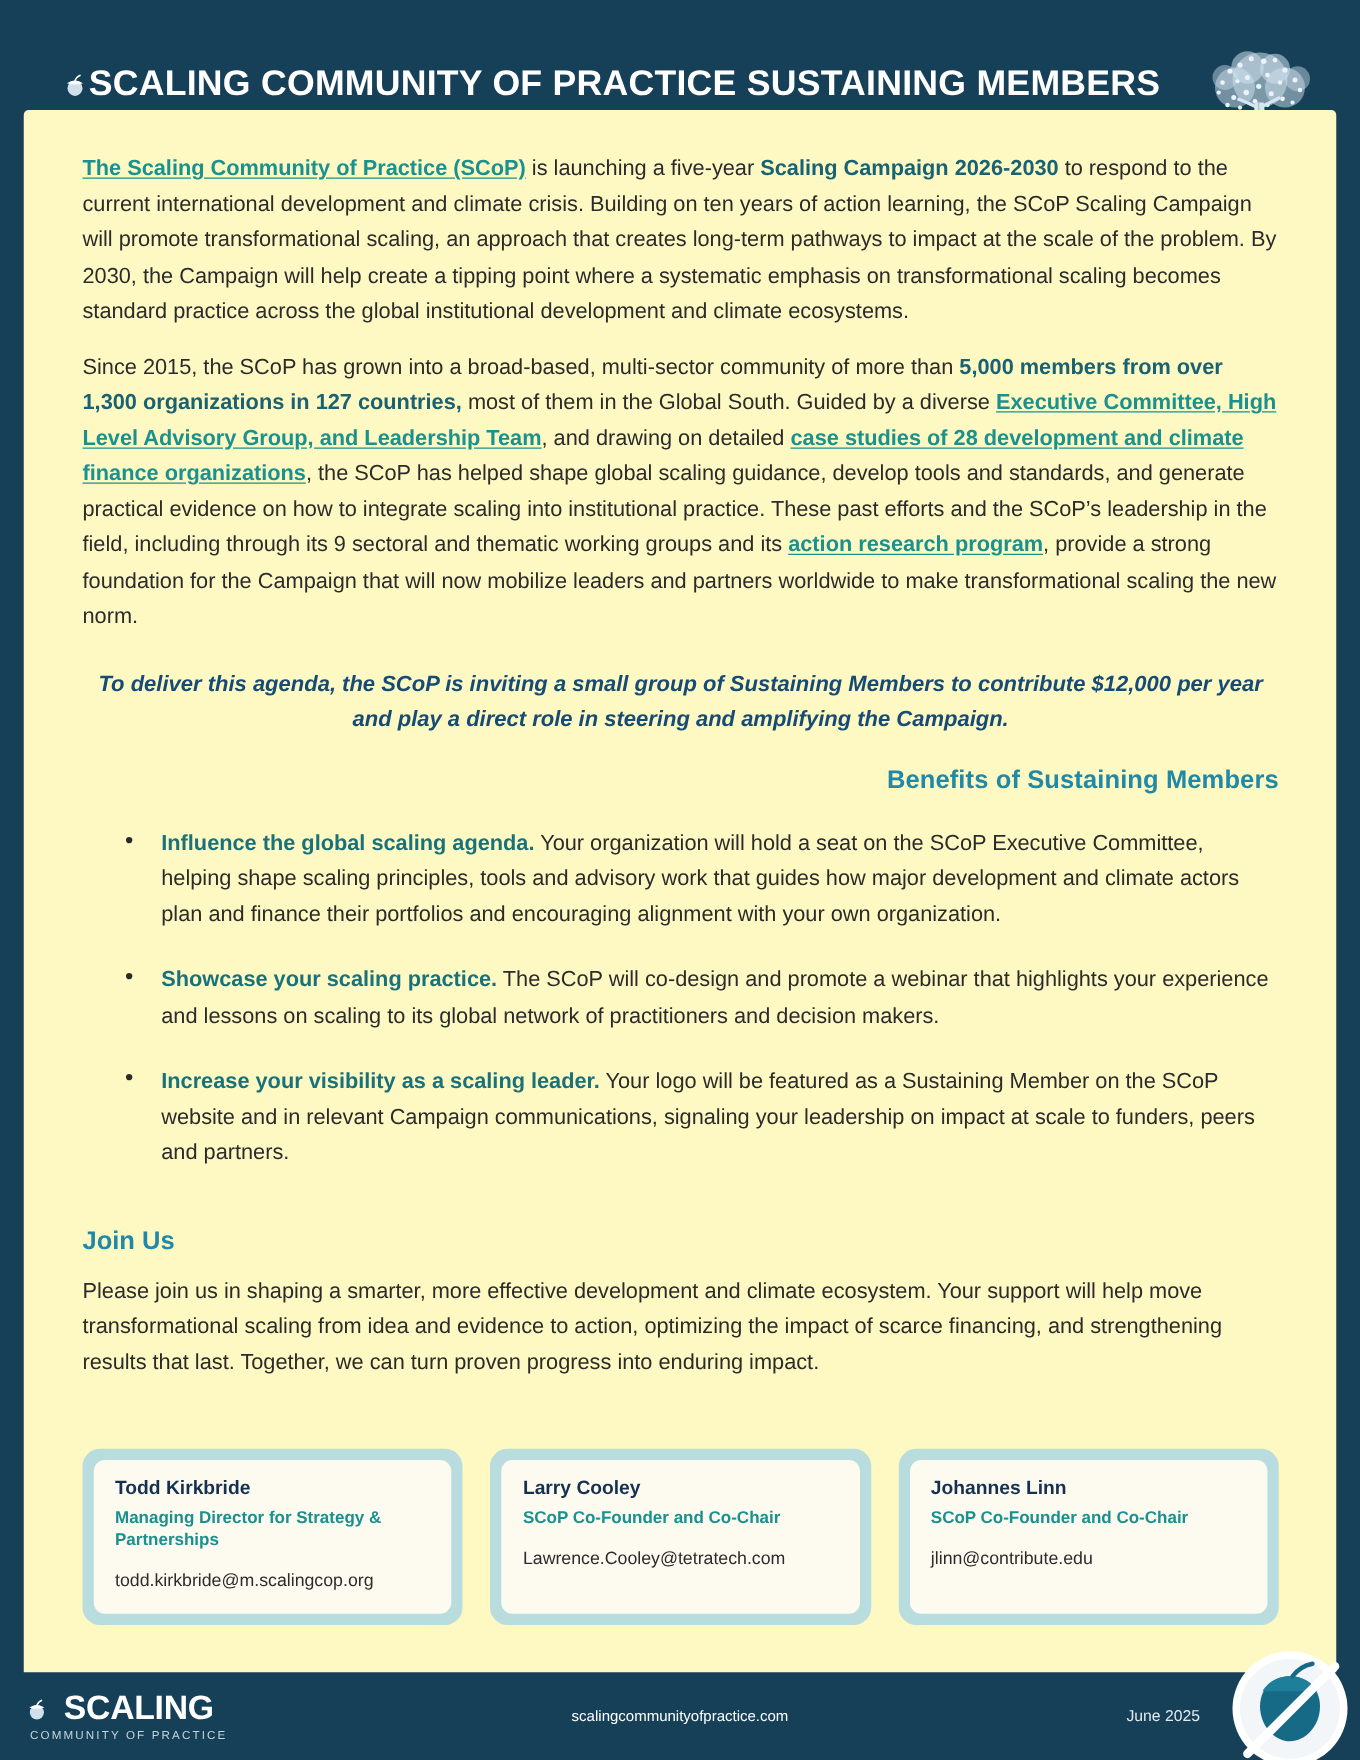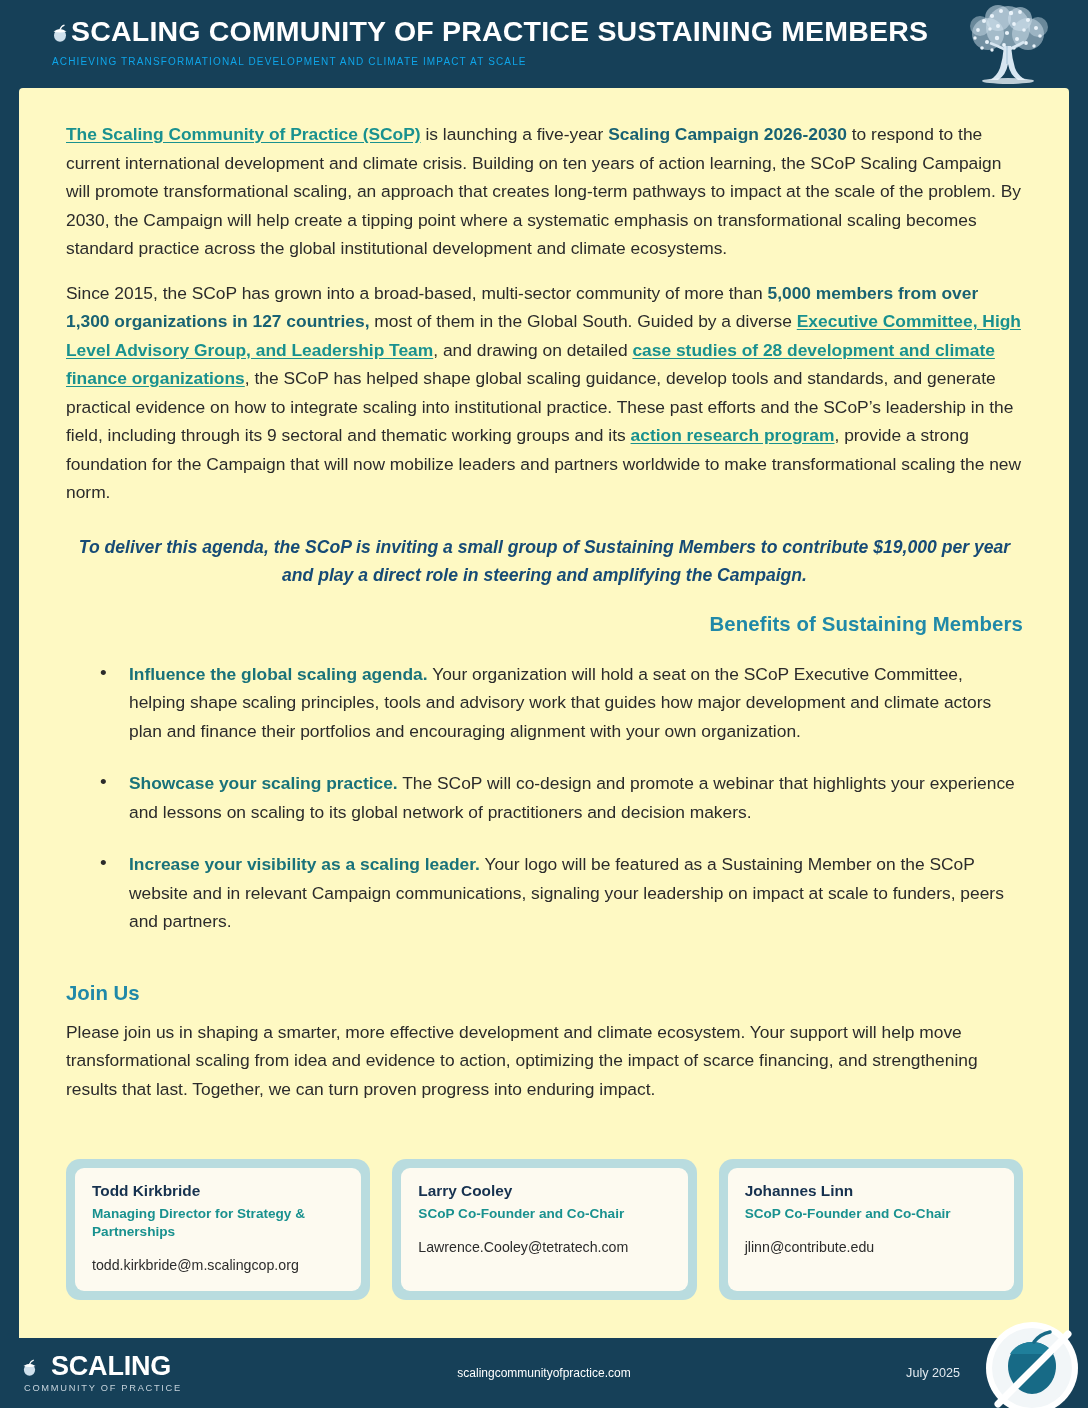--- a/index.html
+++ b/index.html
@@ -15,20 +15,21 @@
     position: relative;
     overflow: hidden;
   }
 
   
   .header {
     position: relative;
     height: 88px;
     background: #164058;
     padding: 16px 0 0 52px;
+    margin-top: 36px;
   }
   .header-title {
     font-size: 28.5px;
     font-weight: bold;
     color: #ffffff;
     letter-spacing: 0.2px;
     line-height: 1.1;
     white-space: nowrap;
     display: flex;
     align-items: center;
@@ -291,21 +292,21 @@
   <div class="content">
 
     <p class="body-par">
       <span class="lnk">The Scaling Community of Practice (SCoP)</span><span> is launching a five-year </span><span class="bold-teal">Scaling Campaign 2026-2030</span><span> to respond to the current international development and climate crisis.  Building on ten years of action learning, the SCoP Scaling Campaign will promote transformational scaling, an approach that creates long-term pathways to impact at the scale of the problem. By 2030, the Campaign will help create a tipping point where a systematic emphasis on transformational scaling becomes standard practice across the global institutional development and climate ecosystems.</span>
     </p>
 
     <p class="body-par">
       <span>Since 2015, the SCoP has grown into a broad-based, multi-sector community of more than </span><span class="bold-teal">5,000 members from over 1,300 organizations in 127 countries,</span><span> most of them in the Global South. Guided by a diverse </span><span class="lnk">Executive Committee, High Level Advisory Group, and Leadership Team</span><span>, and drawing on detailed </span><span class="lnk">case studies of 28 development and climate finance organizations</span><span>, the SCoP has helped shape global scaling guidance, develop tools and standards, and generate practical evidence on how to integrate scaling into institutional practice. These past efforts and the SCoP’s leadership in the field, including through its 9 sectoral and thematic working groups and its </span><span class="lnk">action research program</span><span>, provide a strong foundation for the Campaign that will now mobilize leaders and partners worldwide to make transformational scaling the new norm.</span>
     </p>
 
-    <p class="callout">To deliver this agenda, the SCoP is inviting a small group of Sustaining Members to contribute $19,000 per year and play a direct role in steering and amplifying the Campaign.</p>
+    <p class="callout">To deliver this agenda, the SCoP is inviting a small group of Sustaining Members to contribute $12,000 per year and play a direct role in steering and amplifying the Campaign.</p>
 
     <h2 class="section-head">Benefits of Sustaining Members</h2>
 
     <ul class="benefits">
       <li>
         <span class="lead-in">Influence the global scaling agenda.</span><span> Your organization will hold a seat on the SCoP Executive Committee, helping shape scaling principles, tools and advisory work that guides how major development and climate actors plan and finance their portfolios and encouraging alignment with your own organization.</span>
       </li>
       <li>
         <span class="lead-in">Showcase your scaling practice.</span><span> The SCoP will co-design and promote a webinar that highlights your experience and lessons on scaling to its global network of practitioners and decision makers.</span>
       </li>
@@ -353,21 +354,21 @@
           <path d="M1.5 8.5 Q8 4.2 14.5 8.5 Q8 10.6 1.5 8.5 Z" fill="#ffffff"></path>
           <path d="M8 6.5 Q9.5 3 12.5 2.2" stroke="#ffffff" stroke-width="1.3" fill="none"></path>
         </svg>
       </span>
       <span>SCALING</span>
     </div>
     <div class="footer-logo-sub">COMMUNITY OF PRACTICE</div>
   </div>
 
   <div class="footer-url">scalingcommunityofpractice.com</div>
-  <div class="footer-date">July 2025</div>
+  <div class="footer-date">June 2025</div>
 
   <span class="footer-badge">
     <svg width="96" height="96" viewBox="0 0 96 96">
       <circle cx="48" cy="48" r="46" fill="#ffffff"></circle>
       <circle cx="48" cy="48" r="40" fill="#f2f6f8"></circle>
       <path d="M48 22 C33 22 24 33 24 46 C24 62 36 74 48 74 C60 74 72 62 72 46 C72 33 63 22 48 22 Z" fill="#176a86"></path>
       <path d="M48 22 C38 22 30 27 26 34 L70 34 C66 27 58 22 48 22 Z" fill="#1f7f9b"></path>
       <path d="M50 22 Q56 14 66 12" stroke="#176a86" stroke-width="3.5" fill="none" stroke-linecap="round"></path>
       <path d="M14 84 L84 14" stroke="#ffffff" stroke-width="7" stroke-linecap="round"></path>
     </svg>

